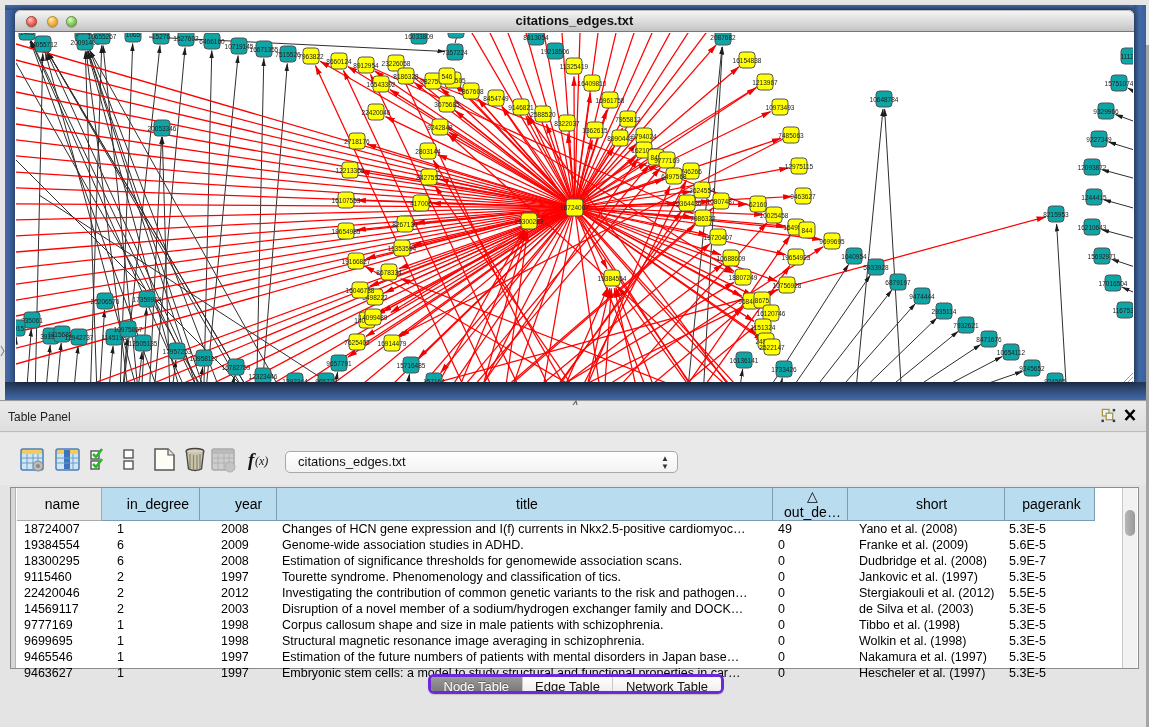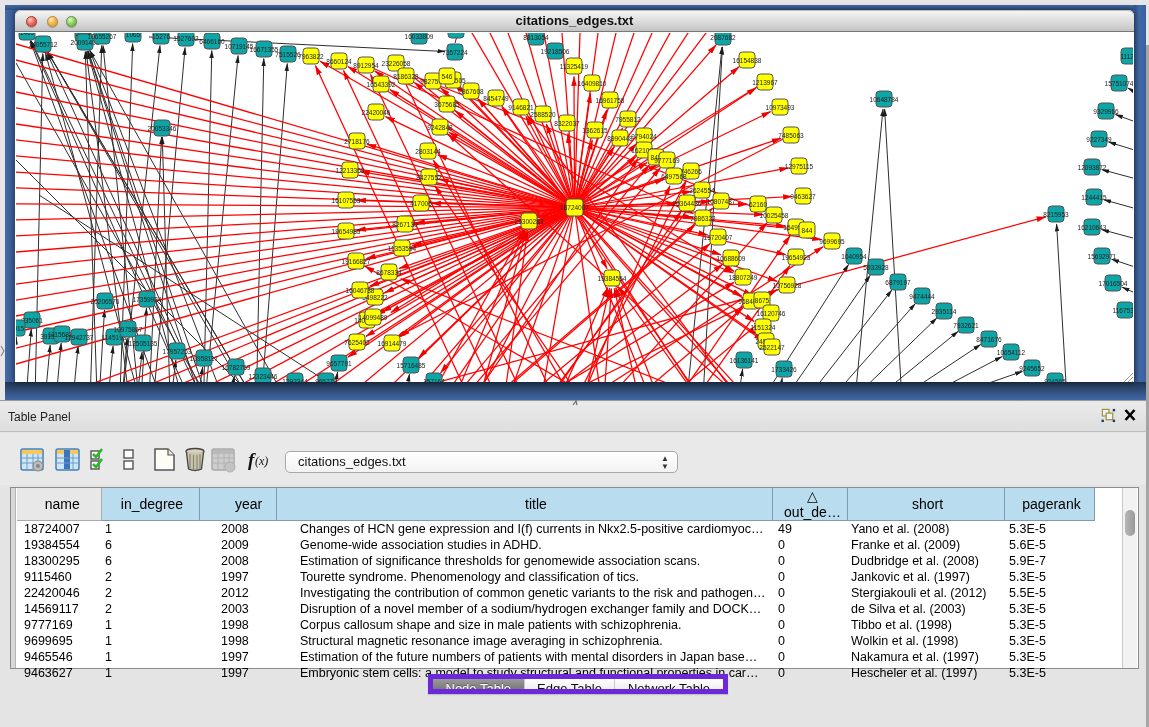--- a/index.html
+++ b/index.html
@@ -23,29 +23,29 @@
 .toolbar{position:absolute;left:0;top:32px;width:100%;height:52px;background:#e9e9e9}
 .combo{position:absolute;left:285px;top:18px;width:393px;height:22px;background:linear-gradient(#ffffff,#f2f2f2);border:1px solid #a8a8a8;border-radius:5px;font-size:13px;color:#111;line-height:20px;padding-left:12px}
 .combo .st{position:absolute;right:8px;top:3px;font-size:8px;color:#333;line-height:8px;text-align:center}
 .tblwrap{position:absolute;left:10px;top:86px;width:1129px;height:182px;background:#fff;border:1px solid #8c8c8c}
 .gutter{position:absolute;left:0;top:0;width:5px;height:100%;background:#d8d8d8;border-right:1px solid #b5b5b5}
 table{border-collapse:collapse;position:absolute;left:6px;top:0;font-size:12.5px;color:#000}
 th{background:#b9dcee;font-weight:normal;font-size:14px;height:20px;border-right:1px solid #7d9cb4;border-bottom:1px solid #7d9cb4;text-align:center;padding:0}
 th.c1{background:#e8e8e8;border-right:1px solid #aaa;border-bottom:1px solid #aaa}
 td{height:16px;padding:0;white-space:nowrap;overflow:hidden}
 .c1{width:84px;min-width:84px;max-width:84px;padding-left:7px}
-.c2{width:98px;min-width:98px;max-width:98px;padding-left:4px}
+.c2{width:98px;min-width:98px;max-width:98px;padding-left:16px}
 .c3{width:77px;min-width:77px;max-width:77px;padding-left:22px}
-.c4{width:496px;min-width:496px;max-width:496px;padding-left:24px}
+.c4{width:496px;min-width:496px;max-width:496px;padding-left:6px}
 .c5{width:75px;min-width:75px;max-width:75px;padding-left:6px}
-.c6{width:157px;min-width:157px;max-width:157px;padding-left:4px}
+.c6{width:157px;min-width:157px;max-width:157px;padding-left:12px}
 .c7{width:90px;min-width:90px;max-width:90px;padding-left:5px}
 .sbar{position:absolute;right:1px;top:0;width:15px;height:100%;background:#f2f2f2;border-left:1px solid #c8c8c8}
 .sthumb{position:absolute;left:2px;top:22px;width:10px;height:26px;border-radius:5px;background:linear-gradient(90deg,#b8b8b8,#989898)}
-.tabs{position:absolute;left:428px;top:273px;height:20px;display:flex;border:5px solid #6d28d9;border-radius:0;overflow:hidden;box-shadow:0 1px 1px rgba(0,0,0,.15)}
+.tabs{position:absolute;left:428px;top:273px;height:20px;display:flex;border:3px solid #6d28d9;border-radius:6px;overflow:hidden;box-shadow:0 1px 1px rgba(0,0,0,.15)}
 .tab{font-size:13px;line-height:19px;padding:0 12.5px;background:linear-gradient(#ffffff,#efefef);color:#111;border-right:1px solid #c9c9c9}
 .tab.sel{background:linear-gradient(#9a9a9a,#7a7a7a);color:#fff;text-shadow:0 -1px 0 rgba(0,0,0,.3)}
 .status{position:absolute;left:0;top:300px;width:100%;height:27px;background:#ececec;border-top:1px solid #c4c4c4}
 .mem{position:absolute;right:32px;top:10px;font-size:11px;color:#111}
 .dot{position:absolute;right:14px;top:9px;width:13px;height:13px;border-radius:50%;background:#36c536;border:1.5px solid #2a2a2a}
 .redge{position:absolute;right:0;top:45px;width:3px;height:682px;background:#a5a5a5}
 </style></head><body>
 <div class="frame">
   <div class="shadeL"></div>
     <div class="shadeT"></div>

